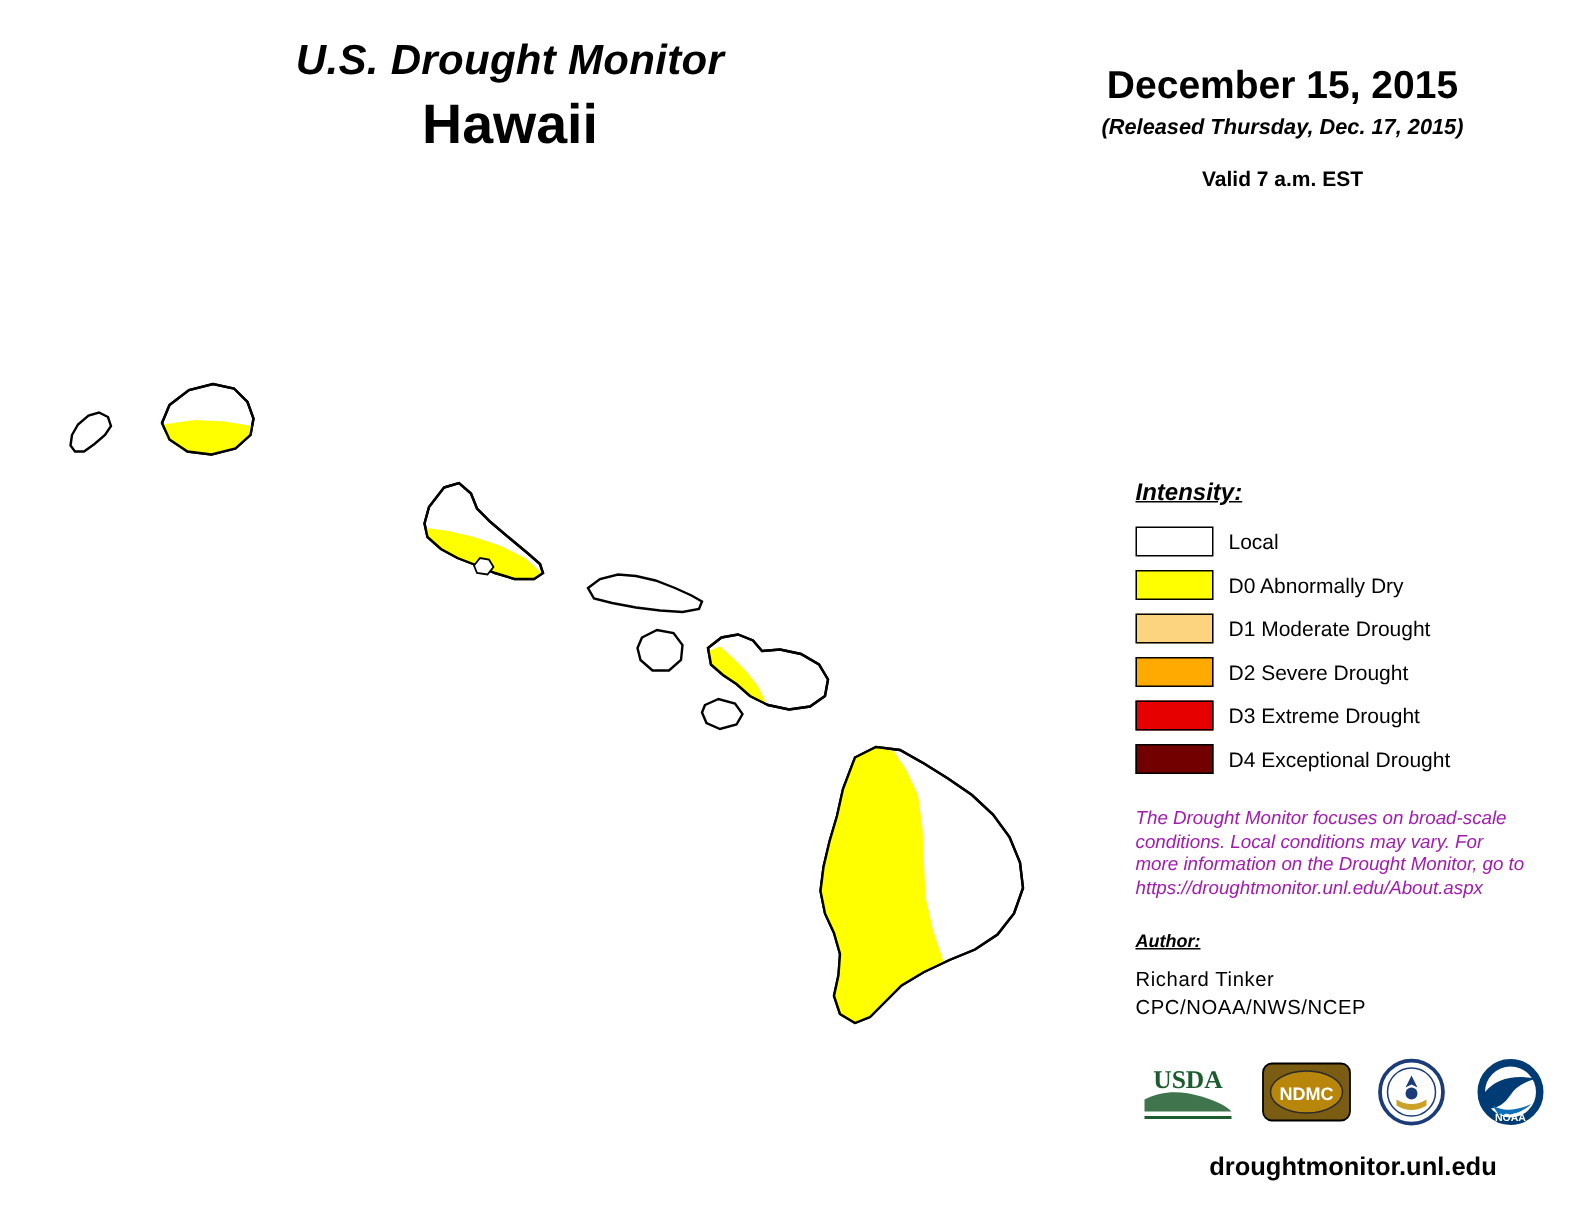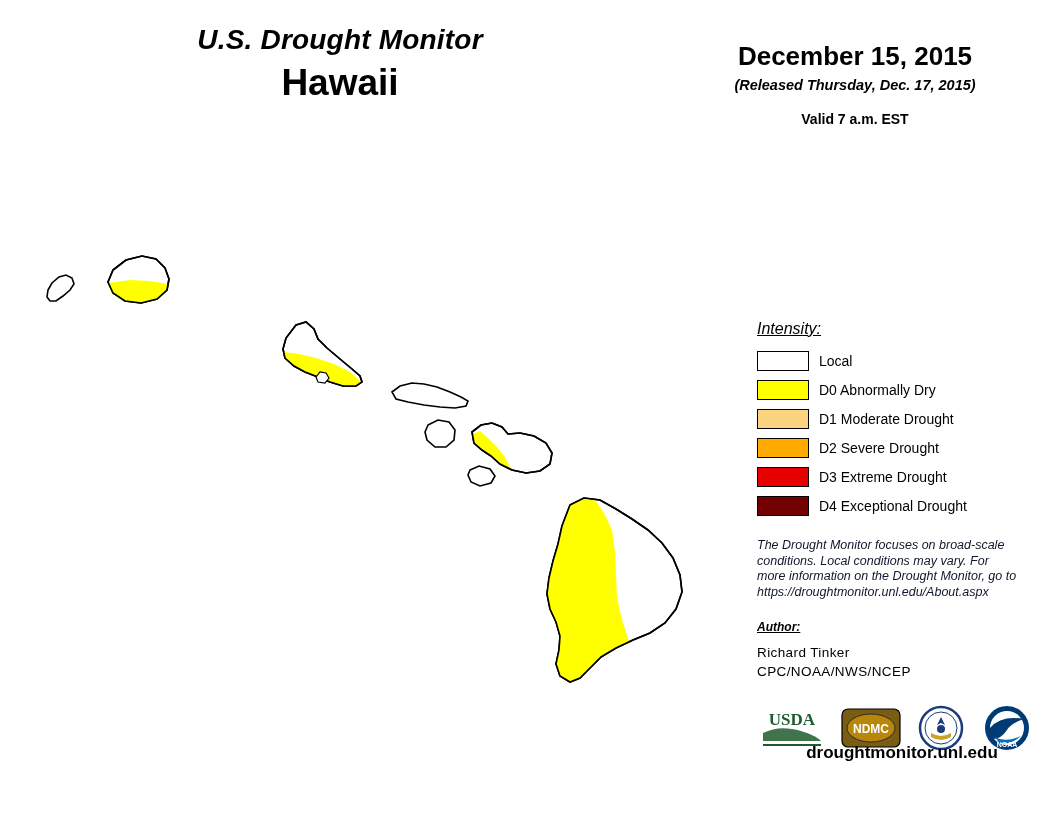--- a/index.html
+++ b/index.html
@@ -70,21 +70,21 @@
 
   
   #legend {
     position: absolute;
     left: 757px;
     top: 320px;
     width: 290px;
   }
   #legend-title {
     font-style: italic;
-    font-weight: normal;
+    font-weight: bold;
     font-size: 16px;
     text-decoration: underline;
     margin-bottom: 8px;
   }
   .legend-row {
     display: flex;
     align-items: center;
     height: 29px;
   }
   .legend-swatch {
@@ -97,21 +97,21 @@
   }
   .legend-label {
     font-size: 14px;
   }
 
   #legend-note {
     margin-top: 18px;
     font-style: italic;
     font-size: 12.5px;
     line-height: 15.5px;
-    color: #0f172a;
+    color: #a21caf;
     width: 260px;
   }
 
   #author-block {
     margin-top: 20px;
   }
   #author-title {
     font-style: italic;
     font-weight: bold;
     font-size: 12px;
@@ -136,21 +136,21 @@
     gap: 14px;
   }
   .logo {
     height: 46px;
     display: block;
   }
 
   #footer-url {
     position: absolute;
     left: 757px;
-    top: 743px;
+    top: 768px;
     width: 290px;
     text-align: center;
     font-weight: bold;
     font-size: 17px;
   }
 </style>
 </head>
 <body>
 
 <div id="title-block">

